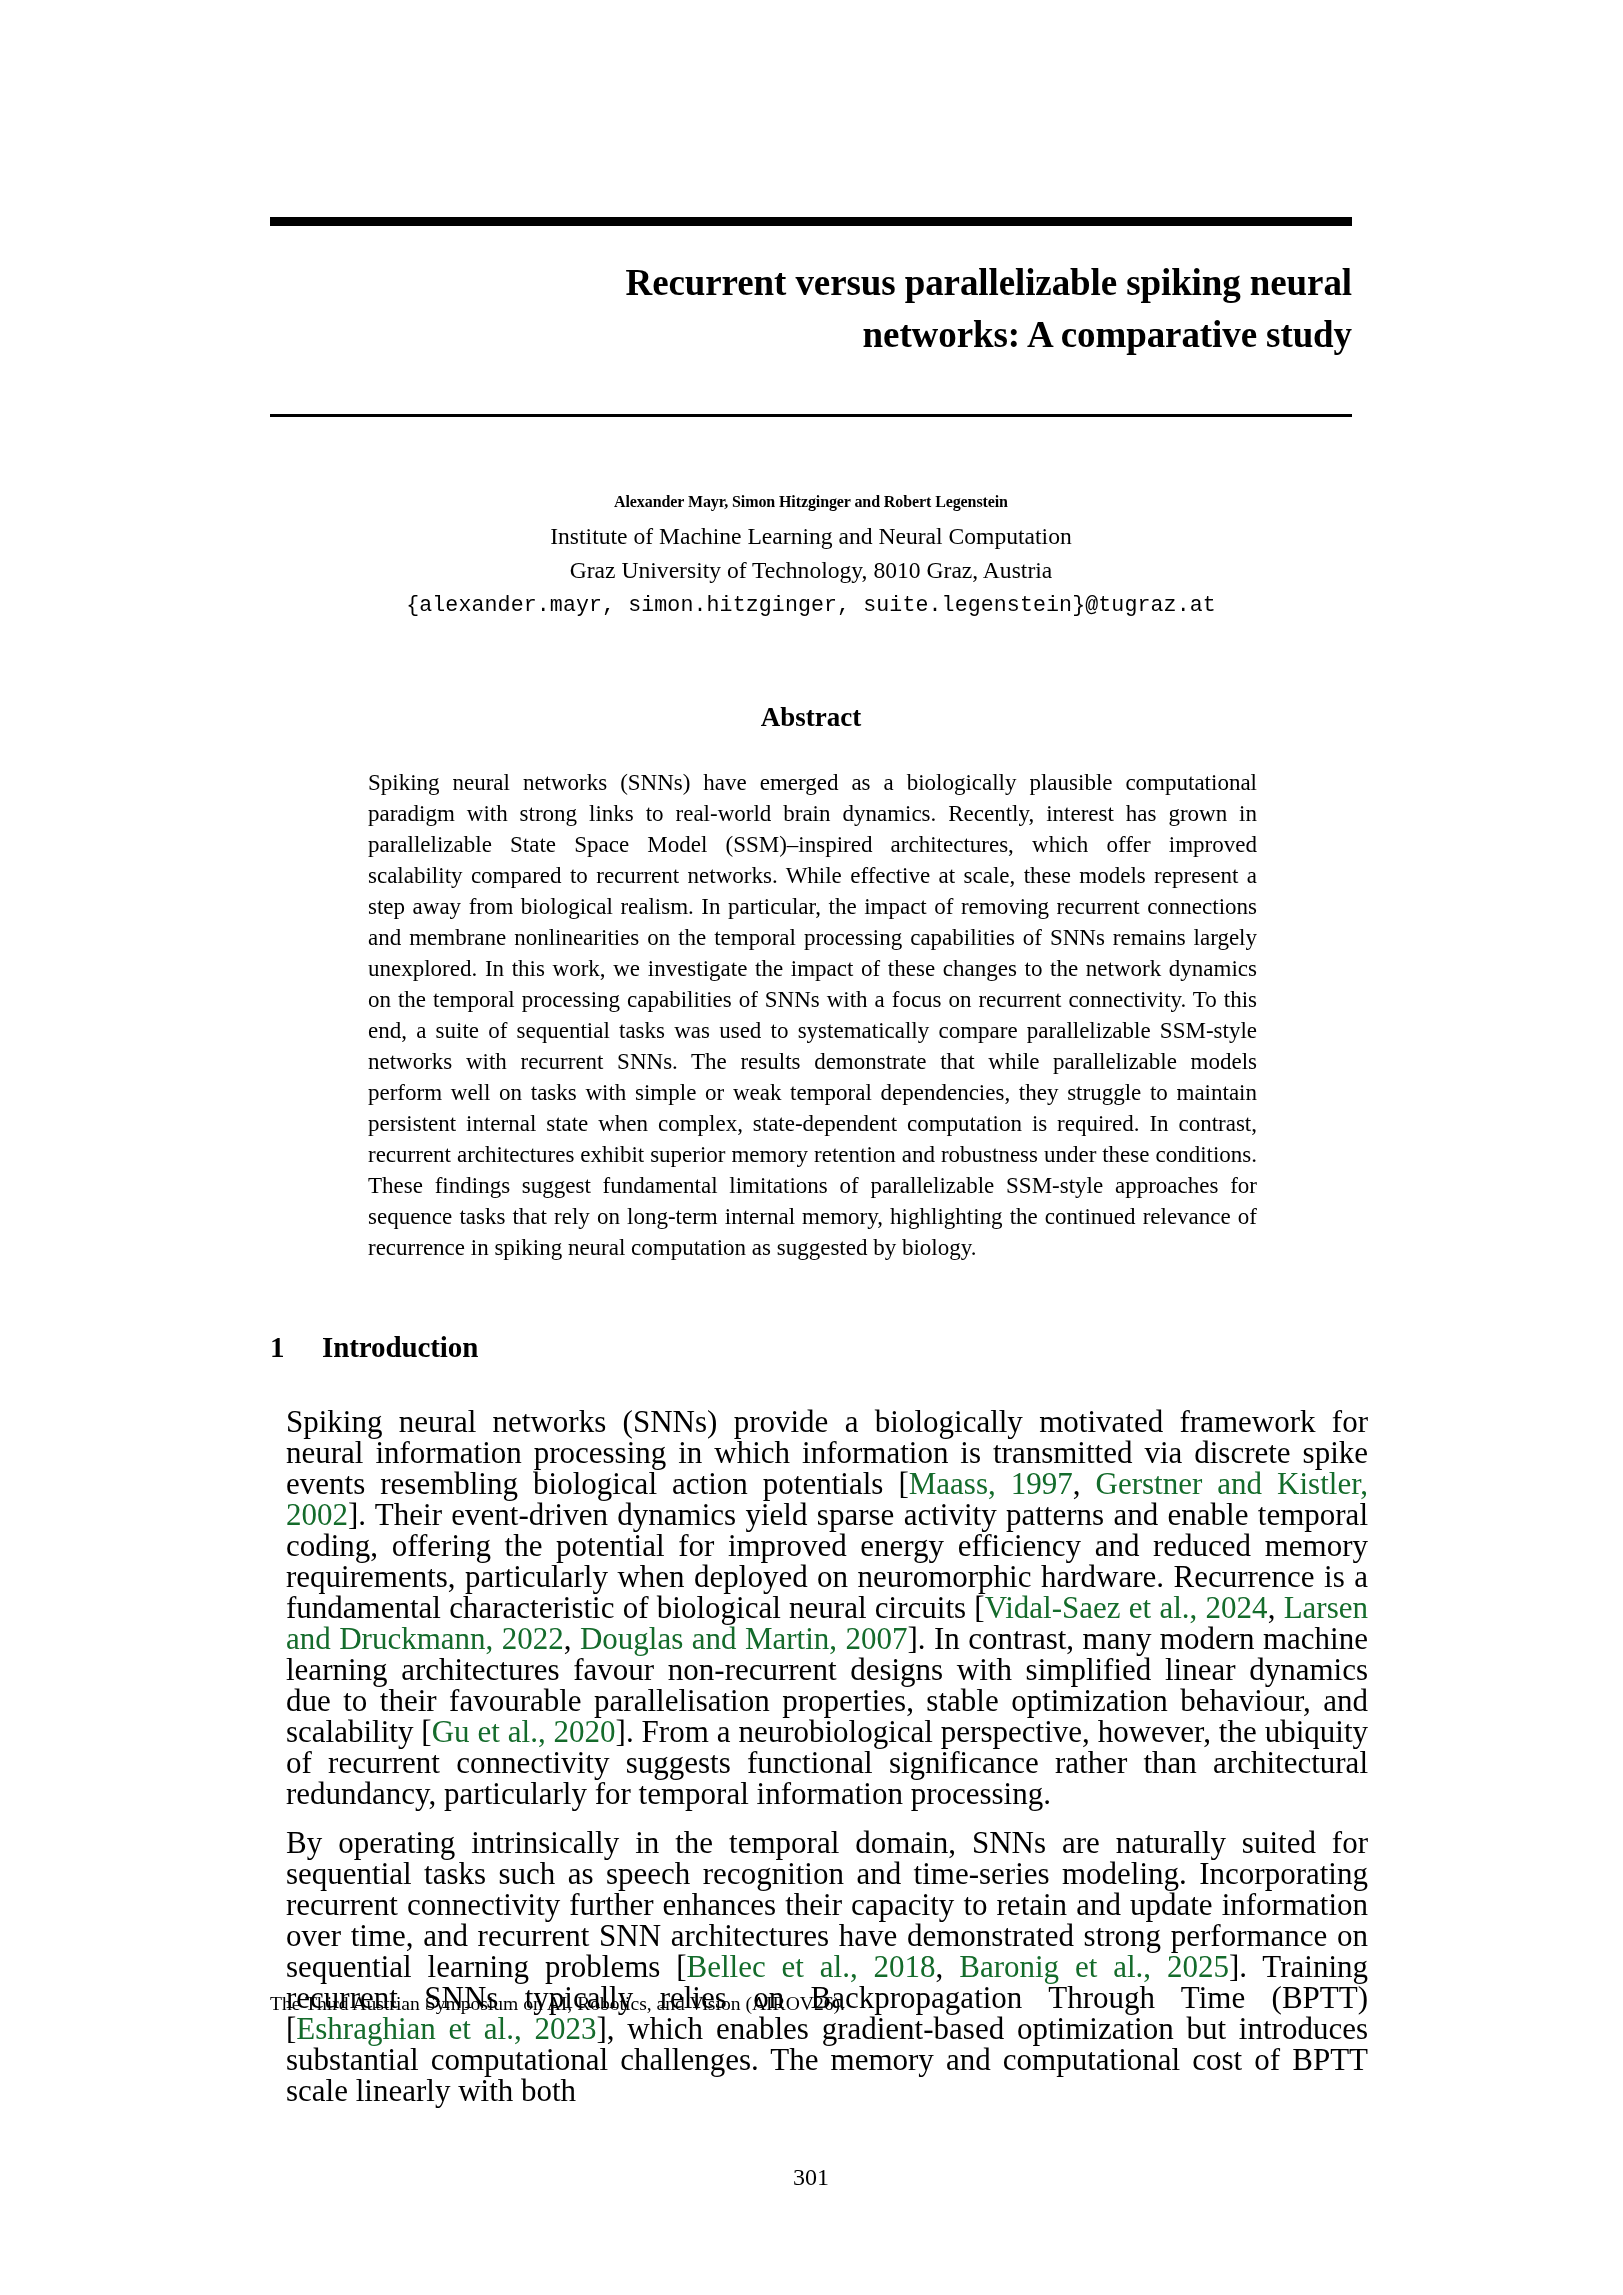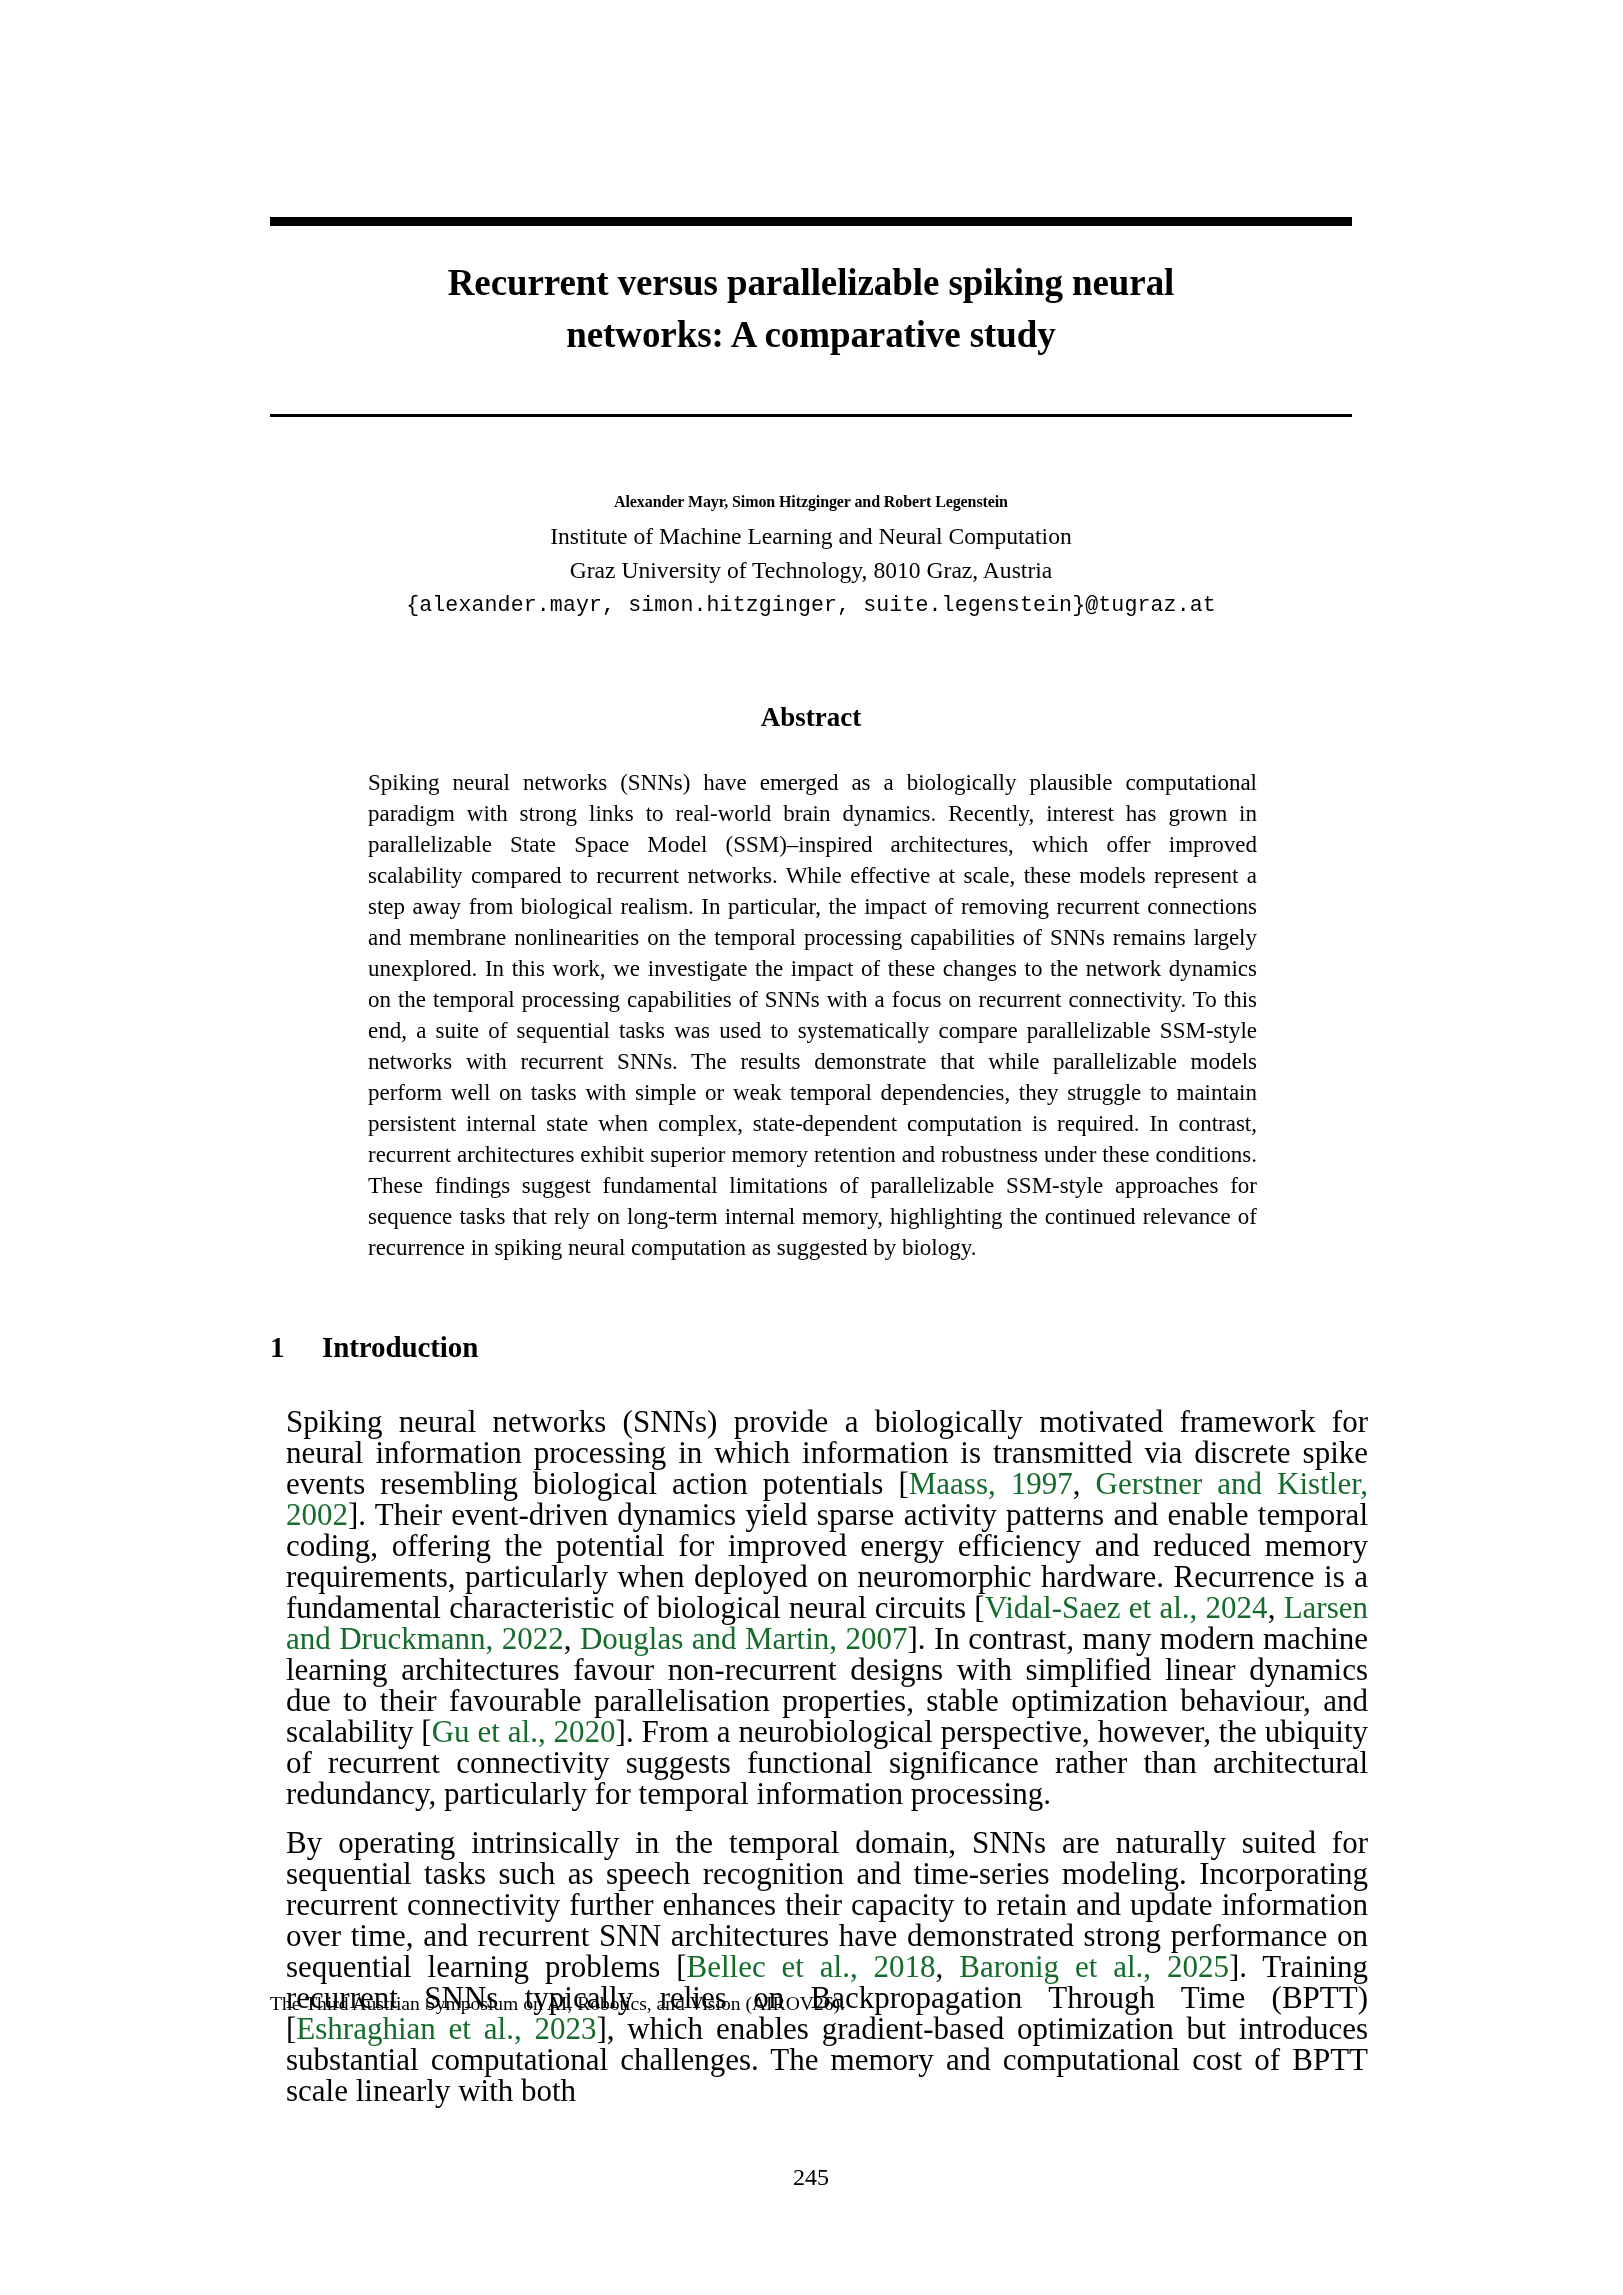--- a/index.html
+++ b/index.html
@@ -43,21 +43,21 @@
     height: 3.3px;
     background: #000;
   }
 
   
   .title {
     position: absolute;
     left: 270px;
     top: 257px;
     width: 1082px;
-    text-align: center;
+    text-align: right;
     font-size: 37px;
     line-height: 52px;
     font-weight: bold;
     letter-spacing: -0.1px;
   }
   .title .tline { display: block; }
 
   
   .authors {
     position: absolute;
@@ -188,16 +188,16 @@
     <span class="num">1</span><span>Introduction</span>
   </div>
 
   <div class="body-col">
     <p>Spiking neural networks (SNNs) provide a biologically motivated framework for neural information processing in which information is transmitted via discrete spike events resembling biological action potentials [<span class="cite">Maass, 1997</span>, <span class="cite">Gerstner and Kistler, 2002</span>].  Their event-driven dynamics yield sparse activity patterns and enable temporal coding, offering the potential for improved energy efficiency and reduced memory requirements, particularly when deployed on neuromorphic hardware. Recurrence is a fundamental characteristic of biological neural circuits [<span class="cite">Vidal-Saez et al., 2024</span>, <span class="cite">Larsen and Druckmann, 2022</span>, <span class="cite">Douglas and Martin, 2007</span>].  In contrast, many modern machine learning architectures favour non-recurrent designs with simplified linear dynamics due to their favourable parallelisation properties, stable optimization behaviour, and scalability [<span class="cite">Gu et al., 2020</span>].  From a neurobiological perspective, however, the ubiquity of recurrent connectivity suggests functional significance rather than architectural redundancy, particularly for temporal information processing.</p>
     <p>By operating intrinsically in the temporal domain, SNNs are naturally suited for sequential tasks such as speech recognition and time-series modeling. Incorporating recurrent connectivity further enhances their capacity to retain and update information over time, and recurrent SNN architectures have demonstrated strong performance on sequential learning problems [<span class="cite">Bellec et al., 2018</span>, <span class="cite">Baronig et al., 2025</span>]. Training recurrent SNNs typically relies on Backpropagation Through Time (BPTT) [<span class="cite">Eshraghian et al., 2023</span>], which enables gradient-based optimization but introduces substantial computational challenges. The memory and computational cost of BPTT scale linearly with both</p>
   </div>
 
   <div class="footnote">The Third Austrian Symposium on AI, Robotics, and Vision (AIROV26).</div>
 
-  <div class="page-number">245</div>
+  <div class="page-number">301</div>
 
 </div>
 
 
 </body></html>

